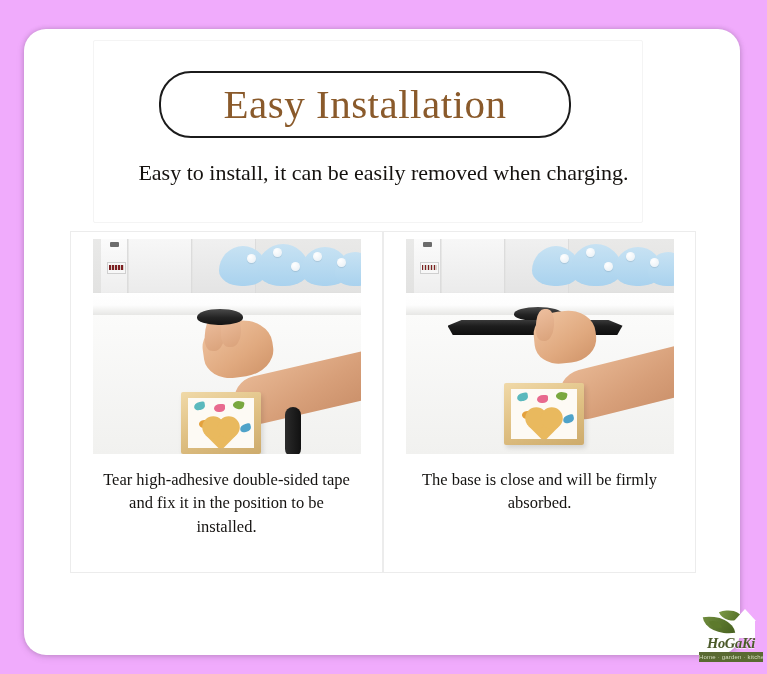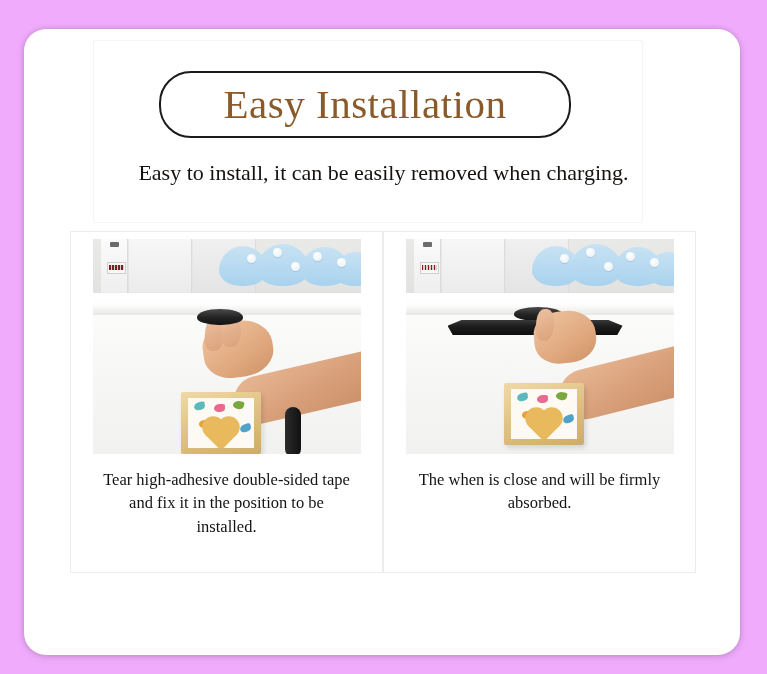--- a/index.html
+++ b/index.html
@@ -458,19 +458,32 @@
             <div class="bird" style="left:6px;  top:4px;  background:#5bb9bd; transform:rotate(-10deg);"></div>
             <div class="bird" style="left:26px; top:6px;  background:#e86a8e;"></div>
             <div class="bird" style="left:45px; top:3px;  background:#7aa83f; transform:rotate(12deg);"></div>
             <div class="bird" style="left:11px; top:22px; background:#e4a13c; transform:rotate(8deg);"></div>
             <div class="bird" style="left:36px; top:20px; background:#cf5fa6;"></div>
             <div class="bird" style="left:52px; top:26px; background:#4fa3c9; transform:rotate(-14deg);"></div>
             <div class="heart"></div>
           </div>
         </div>
       </div>
-      <div class="caption">The when is close and will be firmly absorbed.</div>
+      <div class="caption">The base is close and will be firmly absorbed.</div>
     </div>
 
   </div>
 
+  <div class="logo">
+    <div class="logo-mark">
+      <div class="leaf-big"></div>
+      <div class="leaf-small"></div>
+      <div class="house">
+        <div class="house-roof"></div>
+        <div class="house-body"></div>
+      </div>
+      <div class="house-leaf"></div>
+    </div>
+    <div class="logo-word">HoGaKi</div>
+    <div class="logo-tag">Home · garden · kitchen</div>
+  </div>
 
 </div>
 
 </body></html>

